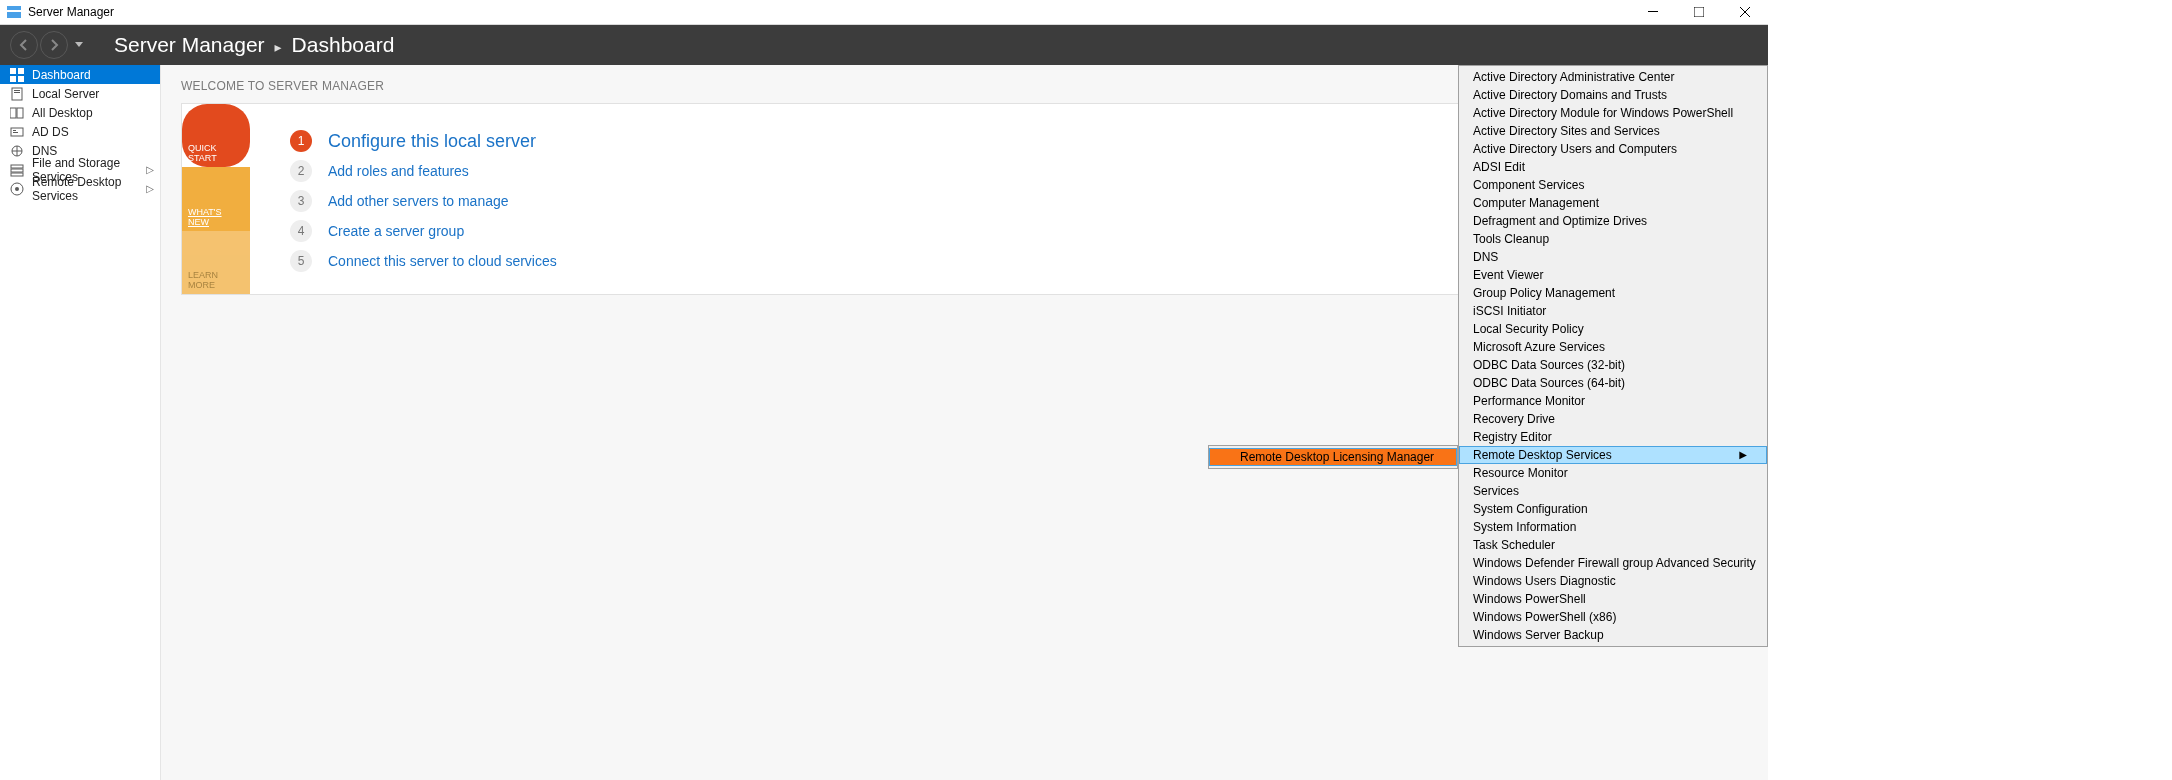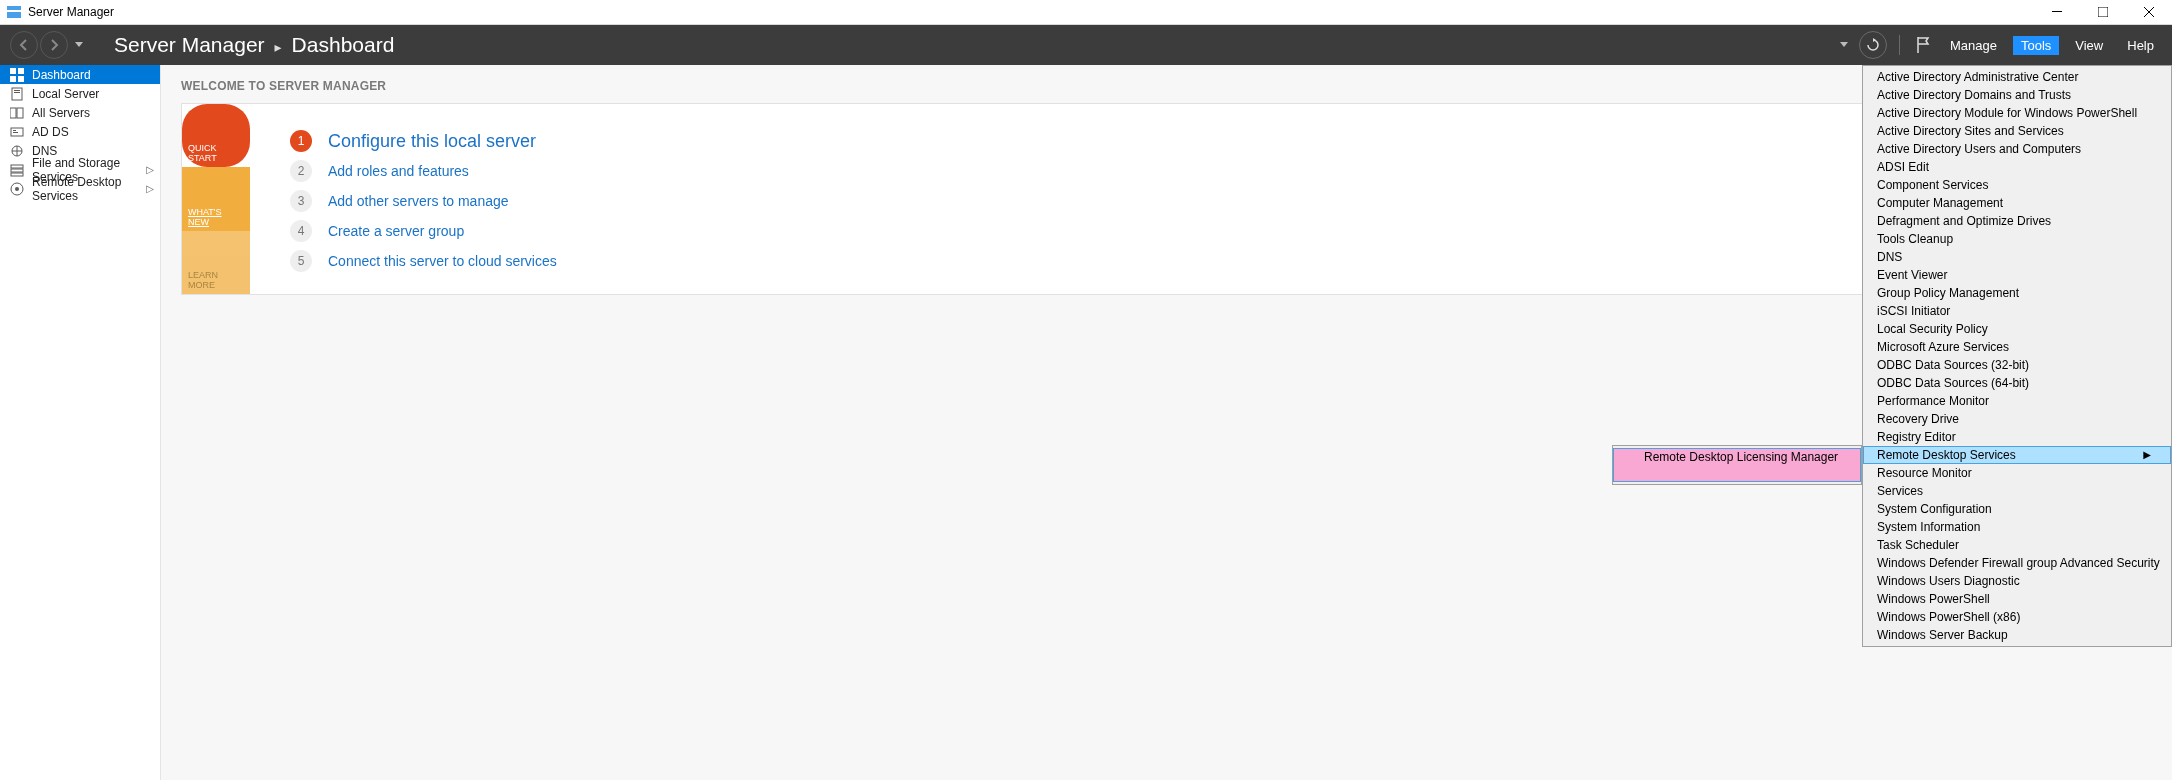--- a/index.html
+++ b/index.html
@@ -1,16 +1,16 @@
 <!DOCTYPE html>
 <html><head>
 <meta charset="utf-8">
 <style>
   html,body{margin:0;padding:0;font-family:"Segoe UI",Arial,sans-serif;background:#fff;color:#000;font-size:13px;overflow:hidden;}
-  .window{width:2172px;height:780px;display:flex;flex-direction:column;}
+  .window{width:1768px;height:780px;display:flex;flex-direction:column;}
   .titlebar{height:24px;background:#fff;display:flex;align-items:center;padding:0 0 0 6px;border-bottom:1px solid #d9d9d9;}
   .titlebar-icon{width:16px;height:16px;margin-right:6px;}
   .titlebar-title{flex:0 0 auto;font-size:12px;}
   .titlebar-spacer{flex:1;}
   .win-btn{width:46px;height:24px;display:flex;align-items:center;justify-content:center;font-size:12px;}
   .win-btn svg{width:10px;height:10px;}
   .cmdbar{height:40px;background:#3c3c3c;color:#fff;display:flex;align-items:center;padding:0 10px 0 10px;}
   .nav-btn{width:26px;height:26px;border:1px solid #6a6a6a;border-radius:50%;display:flex;align-items:center;justify-content:center;margin-right:2px;opacity:.6;}
   .nav-btn svg{width:12px;height:12px;fill:#bbb;}
   .nav-dd{width:14px;display:flex;align-items:center;justify-content:center;margin-left:2px;}
@@ -29,39 +29,39 @@
   .menu-link.sel{background:#1e90ff;}
   .body{flex:1;display:flex;min-height:0;}
   .sidebar{width:160px;background:#fff;border-right:1px solid #e5e5e5;}
   .sb-item{display:flex;align-items:center;height:19px;padding:0 6px 0 10px;font-size:12px;color:#222;gap:8px;}
   .sb-item.active{background:#0078d7;color:#fff;}
   .sb-icon{width:14px;height:14px;display:flex;align-items:center;justify-content:center;}
   .sb-icon svg{width:14px;height:14px;fill:#5a5a5a;}
   .sb-item.active .sb-icon svg{fill:#fff;}
   .sb-arrow{margin-left:auto;color:#666;font-size:10px;}
   .main{flex:1;background:#f7f7f7;position:relative;min-width:0;}
-  .welcome-h{padding:14px 0 10px 20px;color:#7a7a7a;font-size:12px;font-weight:700;letter-spacing:.2px;}
+  .welcome-h{padding:14px 0 10px 20px;color:#7a7a7a;font-size:12px;font-weight:400;letter-spacing:.2px;}
   .card{margin:0 20px;border:1px solid #e1e1e1;background:#fff;height:190px;display:flex;}
   .tiles{display:flex;flex-direction:column;width:68px;}
   .tile{flex:1;display:flex;align-items:flex-end;padding:4px 6px;font-size:9px;color:#fff;text-transform:uppercase;}
   .tile.qs{background:#e24a1e;border-radius:25px;}
   .tile.wn{background:#f1ae3f;text-decoration:underline;}
   .tile.lm{background:#f1ae3f;opacity:.75;color:#8a5a00;}
   .steps{flex:1;padding:22px 0 0 40px;}
   .step{display:flex;align-items:center;height:30px;gap:16px;}
   .num{width:22px;height:22px;border-radius:50%;background:#eee;color:#777;display:flex;align-items:center;justify-content:center;font-size:12px;}
   .step.first .num{background:#e24a1e;color:#fff;}
   .step a{color:#1b73c7;font-size:14px;text-decoration:none;}
   .step.first a{font-size:18px;}
   .tools-menu{position:absolute;top:0;right:0;width:308px;background:#f0f0f0;border:1px solid #a0a0a0;padding:2px 0;z-index:10;}
   .tm-item{padding:1px 20px 1px 14px;font-size:12px;line-height:16px;white-space:nowrap;display:flex;align-items:center;}
   .tm-item.hl{background:#aee1ff;border:1px solid #4aa3e0;padding:0 19px 0 13px;}
   .tm-arrow{margin-left:auto;font-size:10px;}
   .submenu{position:absolute;background:#f0f0f0;border:1px solid #a0a0a0;z-index:9;padding:2px 0;}
-  .sm-item{padding:0 18px 16px 30px;font-size:12px;line-height:16px;white-space:nowrap;background:#f9a8d4;border:1px solid #4aa3e0;}
+  .sm-item{padding:0 18px 0 30px;font-size:12px;line-height:16px;white-space:nowrap;background:#f97316;border:1px solid #4aa3e0;}
 </style>
 </head>
 <body>
 
 <div class="window">
 
   <div class="titlebar">
     <span class="titlebar-icon">
       <svg viewBox="0 0 16 16">
           <rect x="1" y="2" width="14" height="4" fill="#49a0e8"></rect>
@@ -102,43 +102,20 @@
         <svg width="8" height="6" viewBox="0 0 8 6">
           <path d="M0 0 L4 5 L8 0" fill="#bbb"></path>
         </svg>
       </div>
     <div class="breadcrumbs">
       <span class="bc-root">Server Manager</span>
       <span class="bc-sep">▸</span>
       <span class="bc-cur">Dashboard</span>
     </div>
     <span class="cmdbar-spacer"></span>
-    <div class="cmdbar-right">
-      <div class="nav-dd">
-          <svg width="8" height="6" viewBox="0 0 8 6">
-            <path d="M0 0 L4 5 L8 0" fill="#bbb"></path>
-          </svg>
-        </div>
-      <div class="cmd-icon">
-          <svg viewBox="0 0 14 14">
-            <path d="M7 2 A5 5 0 1 1 2 7" fill="none" stroke="#ddd" stroke-width="1.5"></path>
-            <path d="M7 0 L7 4 L10 2 Z" fill="#ddd"></path>
-          </svg>
-        </div>
-      <div class="cmd-divider"></div>
-      <div class="flag">
-          <svg width="16" height="18" viewBox="0 0 16 18">
-            <path d="M3 1 L3 17 M3 2 L13 2 L11 5 L13 8 L3 8" stroke="#ddd" fill="none" stroke-width="1.5"></path>
-          </svg>
-        </div>
-      <span class="menu-link">Manage</span>
-      <span class="menu-link sel">Tools</span>
-      <span class="menu-link">View</span>
-      <span class="menu-link">Help</span>
-    </div>
   </div>
 
   <div class="body">
 
     <div class="sidebar">
       <div class="sb-item active">
         <span class="sb-icon">
             <svg viewBox="0 0 14 14">
               <rect x="0" y="0" width="6" height="6"></rect>
               <rect x="8" y="0" width="6" height="6"></rect>
@@ -158,21 +135,21 @@
           </span>
         <span>Local Server</span>
       </div>
       <div class="sb-item">
         <span class="sb-icon">
             <svg viewBox="0 0 14 14">
               <rect x="0" y="2" width="6" height="10" fill="none" stroke="#5a5a5a"></rect>
               <rect x="7" y="2" width="6" height="10" fill="none" stroke="#5a5a5a"></rect>
             </svg>
           </span>
-        <span>All Servers</span>
+        <span>All Desktop</span>
       </div>
       <div class="sb-item">
         <span class="sb-icon">
             <svg viewBox="0 0 14 14">
               <rect x="1" y="3" width="12" height="8" fill="none" stroke="#5a5a5a"></rect>
               <rect x="3" y="5" width="3" height="1"></rect>
               <rect x="3" y="7" width="5" height="1"></rect>
             </svg>
           </span>
         <span>AD DS</span>

